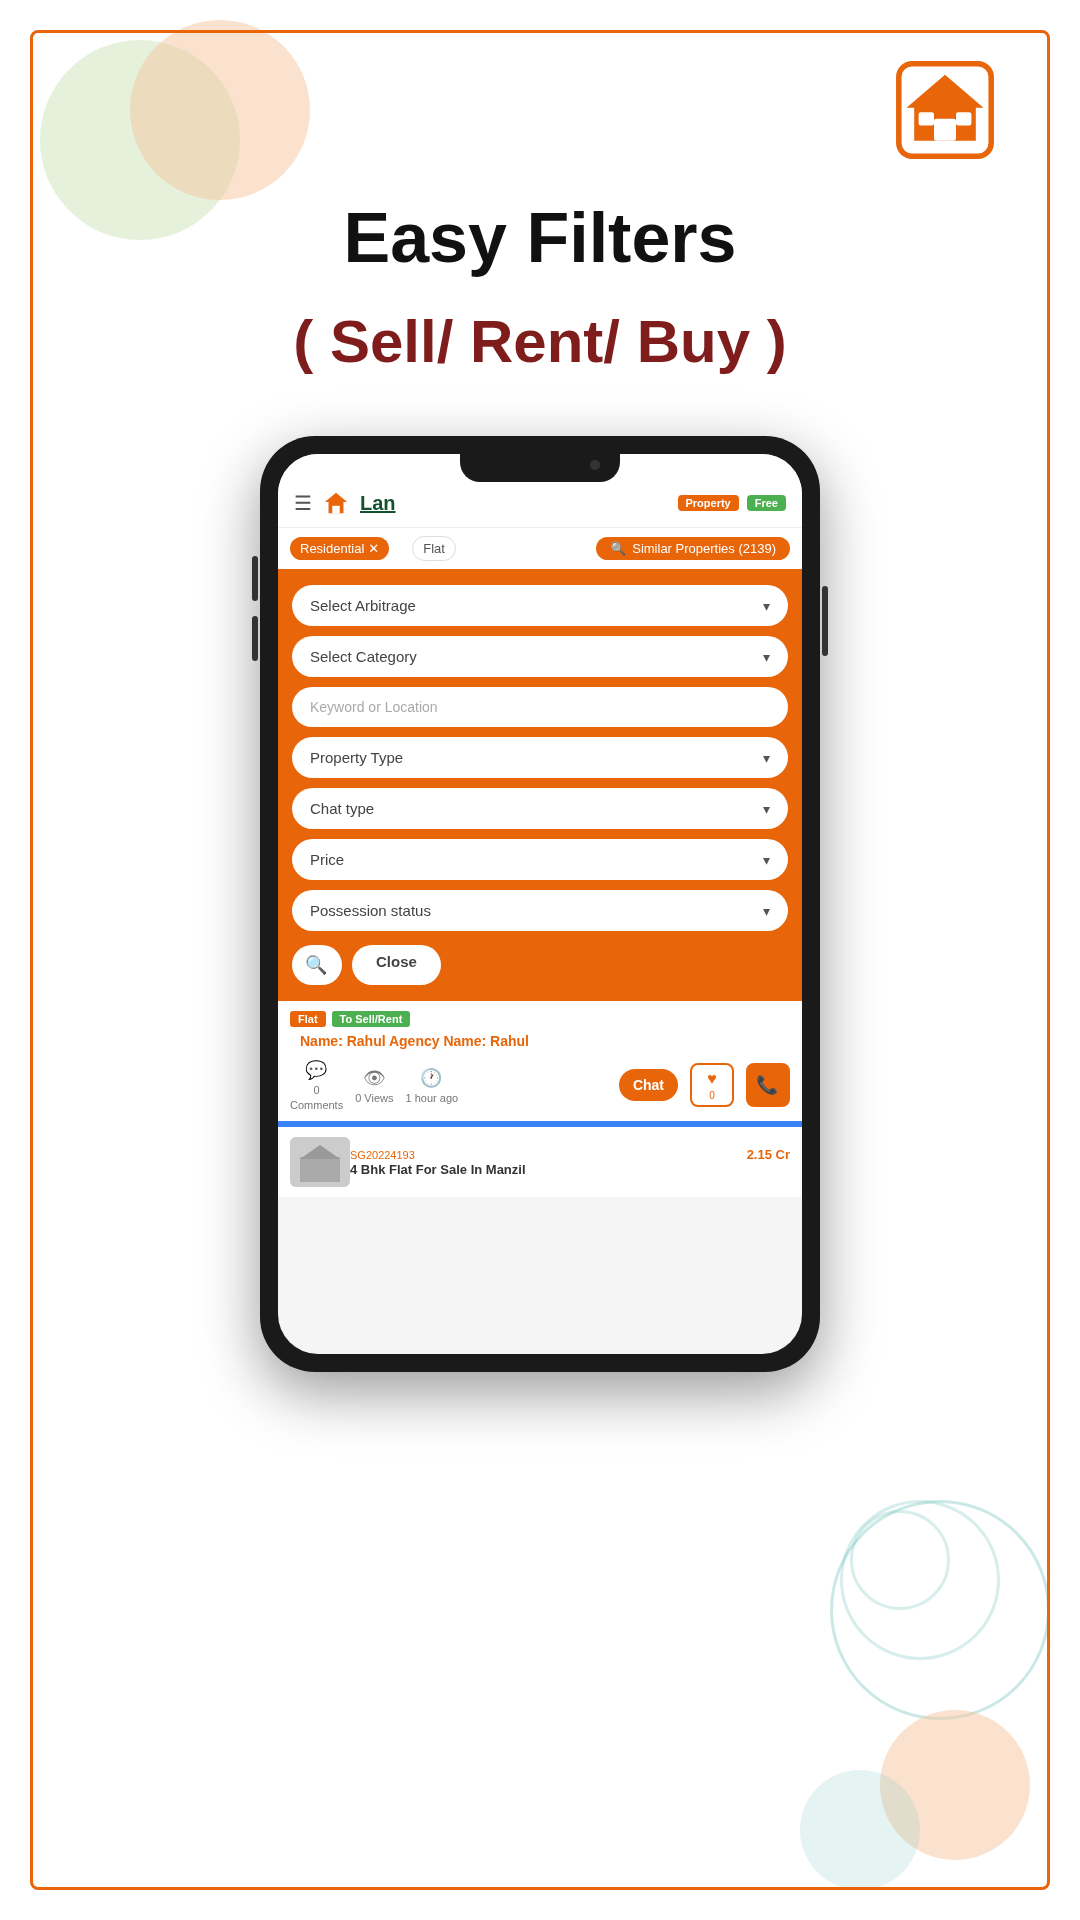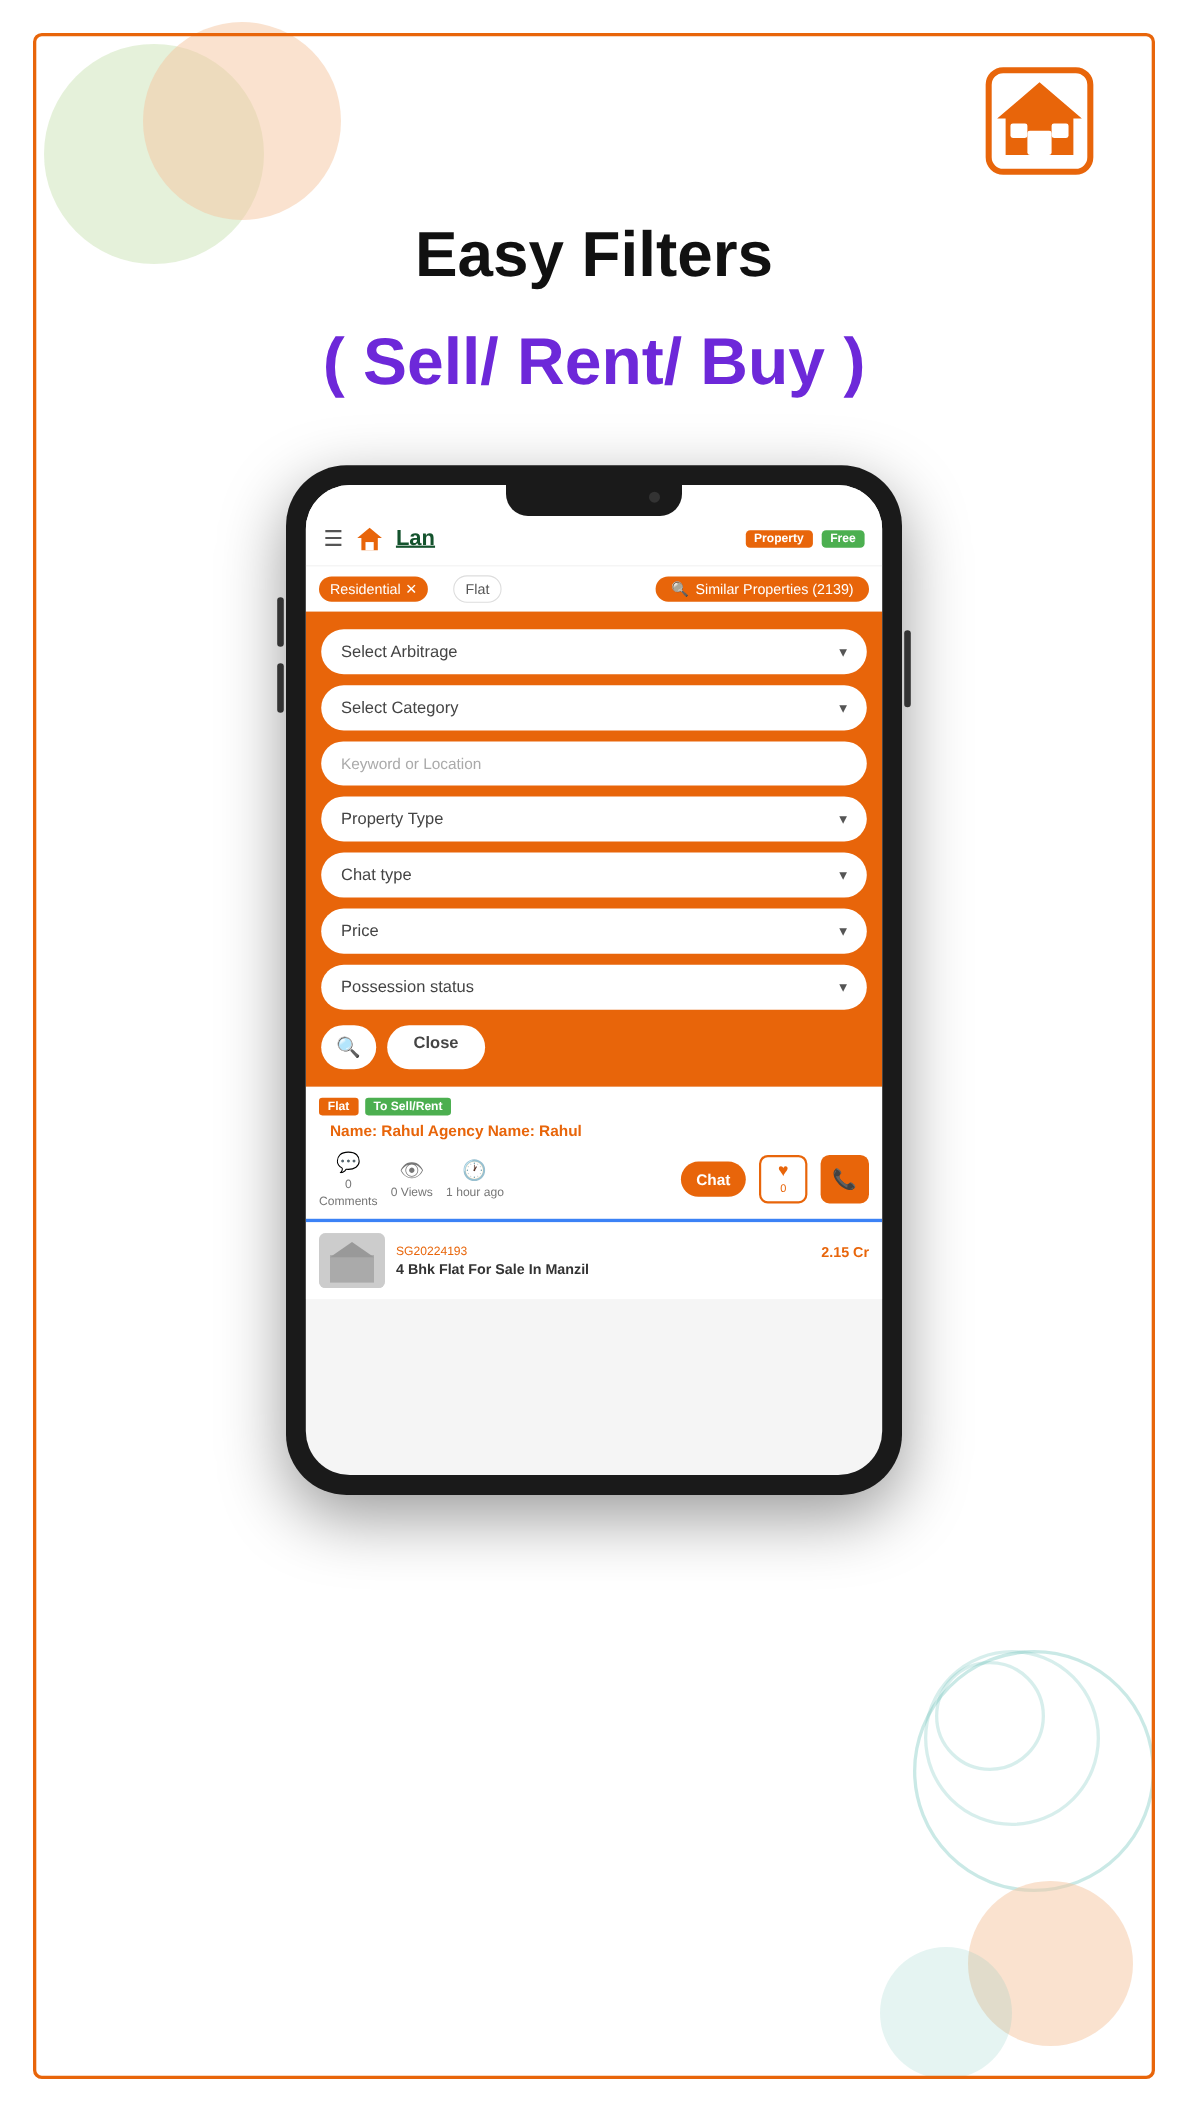--- a/index.html
+++ b/index.html
@@ -113,36 +113,36 @@
     
     .header-area {
       position: relative;
       z-index: 5;
       text-align: center;
       padding-top: 200px;
       padding-left: 60px;
       padding-right: 60px;
     }
     .main-title {
-      font-size: 58px;
+      font-size: 70px;
       font-weight: 900;
       color: #111;
       line-height: 1.1;
       margin-bottom: 30px;
     }
     .subtitle {
       font-size: 42px;
       color: #E8650A;
       font-weight: 500;
       line-height: 1.4;
       margin-bottom: 40px;
     }
     .sell-rent {
       font-size: 60px;
-      color: #6d28d9;
+      color: #7f1d1d;
       font-weight: 700;
       margin-bottom: 60px;
     }
 
     
     .phone-wrapper {
       position: relative;
       z-index: 5;
       display: flex;
       justify-content: center;
@@ -447,25 +447,24 @@
       display: flex;
       align-items: center;
       justify-content: center;
       color: #fff;
       font-size: 18px;
     }
 
     
     .bottom-listing {
       background: #fff;
-      border-top: 3px solid #3b82f6;
+      border-top: 6px solid #3b82f6;
       padding: 10px 12px;
       display: flex;
       align-items: center;
-      gap: 10px;
     }
     .listing-thumb {
       width: 60px;
       height: 50px;
       background: #ddd;
       border-radius: 6px;
       position: relative;
       overflow: hidden;
     }
     .listing-info {

